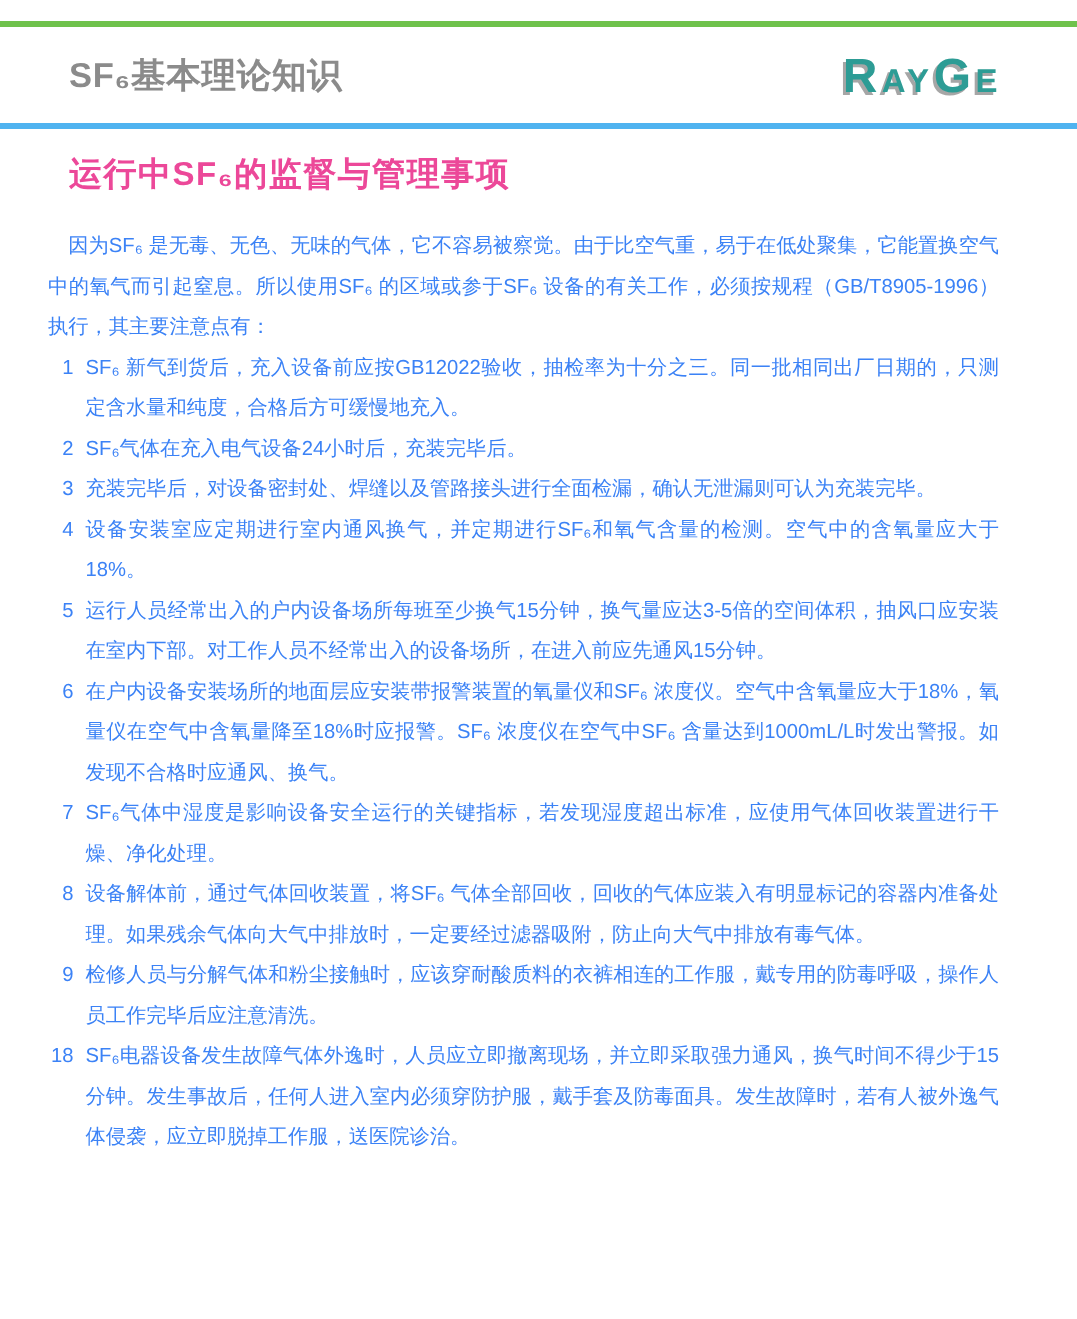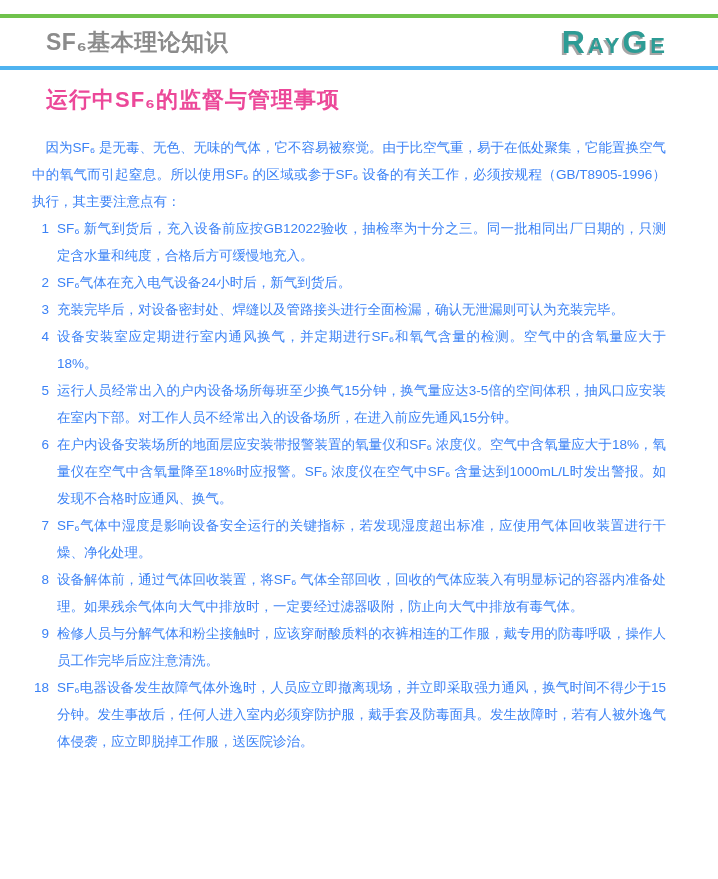--- a/index.html
+++ b/index.html
@@ -6,21 +6,21 @@
   body {
     width: 718px; height: 879px;
     background: #ffffff;
     font-family: "Liberation Sans", "DejaVu Sans", sans-serif;
     overflow: hidden;
   }
   .green-rule { margin-top: 14px; height: 4px; background: #6fc24c; }
   .blue-rule  { height: 4px; background: #4fb3f0; }
 
   .page-header {
-    height: 48px;
+    height: 64px;
     display: flex; align-items: center; justify-content: space-between;
     padding: 0 50px 0 46px;
   }
   .page-header-title {
     font-size: 23px; font-weight: bold; color: #8b8b8b; letter-spacing: 0.5px;
   }
   .brand-logo {
     font-weight: bold; color: #2d9c95;
     text-shadow: -2px 2px 0 #a6a6a6;
     letter-spacing: 3px; line-height: 1; white-space: nowrap; margin-left: 16px;
@@ -66,21 +66,21 @@
 <div class="article">
   <p class="intro">因为SF₆ 是无毒、无色、无味的气体，它不容易被察觉。由于比空气重，易于在低处聚集，它能置换空气中的氧气而引起窒息。所以使用SF₆ 的区域或参于SF₆ 设备的有关工作，必须按规程（GB/T8905-1996）执行，其主要注意点有：</p>
 
   <div class="numbered-list">
     <div class="item">
       <span class="num">1</span>
       <span>SF₆ 新气到货后，充入设备前应按GB12022验收，抽检率为十分之三。同一批相同出厂日期的，只测定含水量和纯度，合格后方可缓慢地充入。</span>
     </div>
     <div class="item">
       <span class="num">2</span>
-      <span>SF₆气体在充入电气设备24小时后，新气到货后。</span>
+      <span>SF₆气体在充入电气设备24小时后，充装完毕后。</span>
     </div>
     <div class="item">
       <span class="num">3</span>
       <span>充装完毕后，对设备密封处、焊缝以及管路接头进行全面检漏，确认无泄漏则可认为充装完毕。</span>
     </div>
     <div class="item">
       <span class="num">4</span>
       <span>设备安装室应定期进行室内通风换气，并定期进行SF₆和氧气含量的检测。空气中的含氧量应大于18%。</span>
     </div>
     <div class="item">

